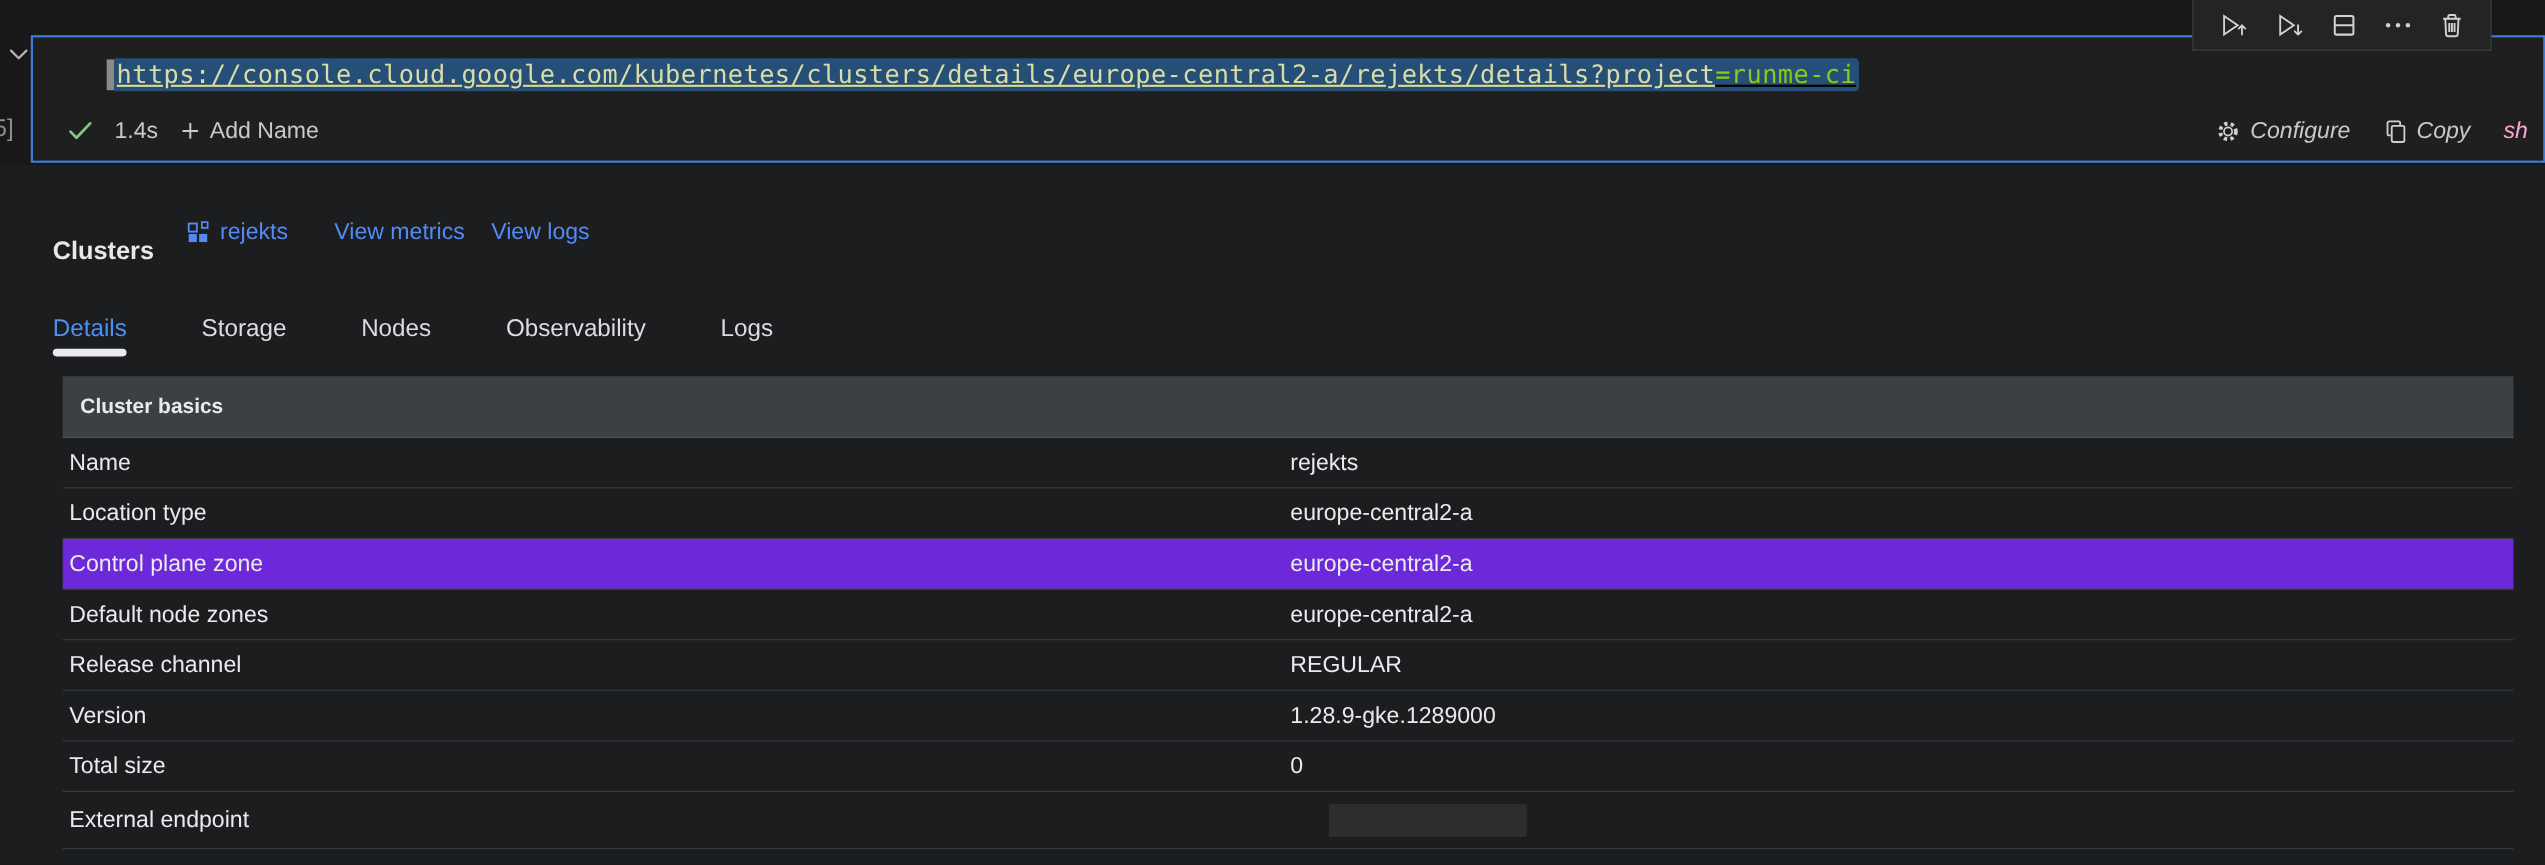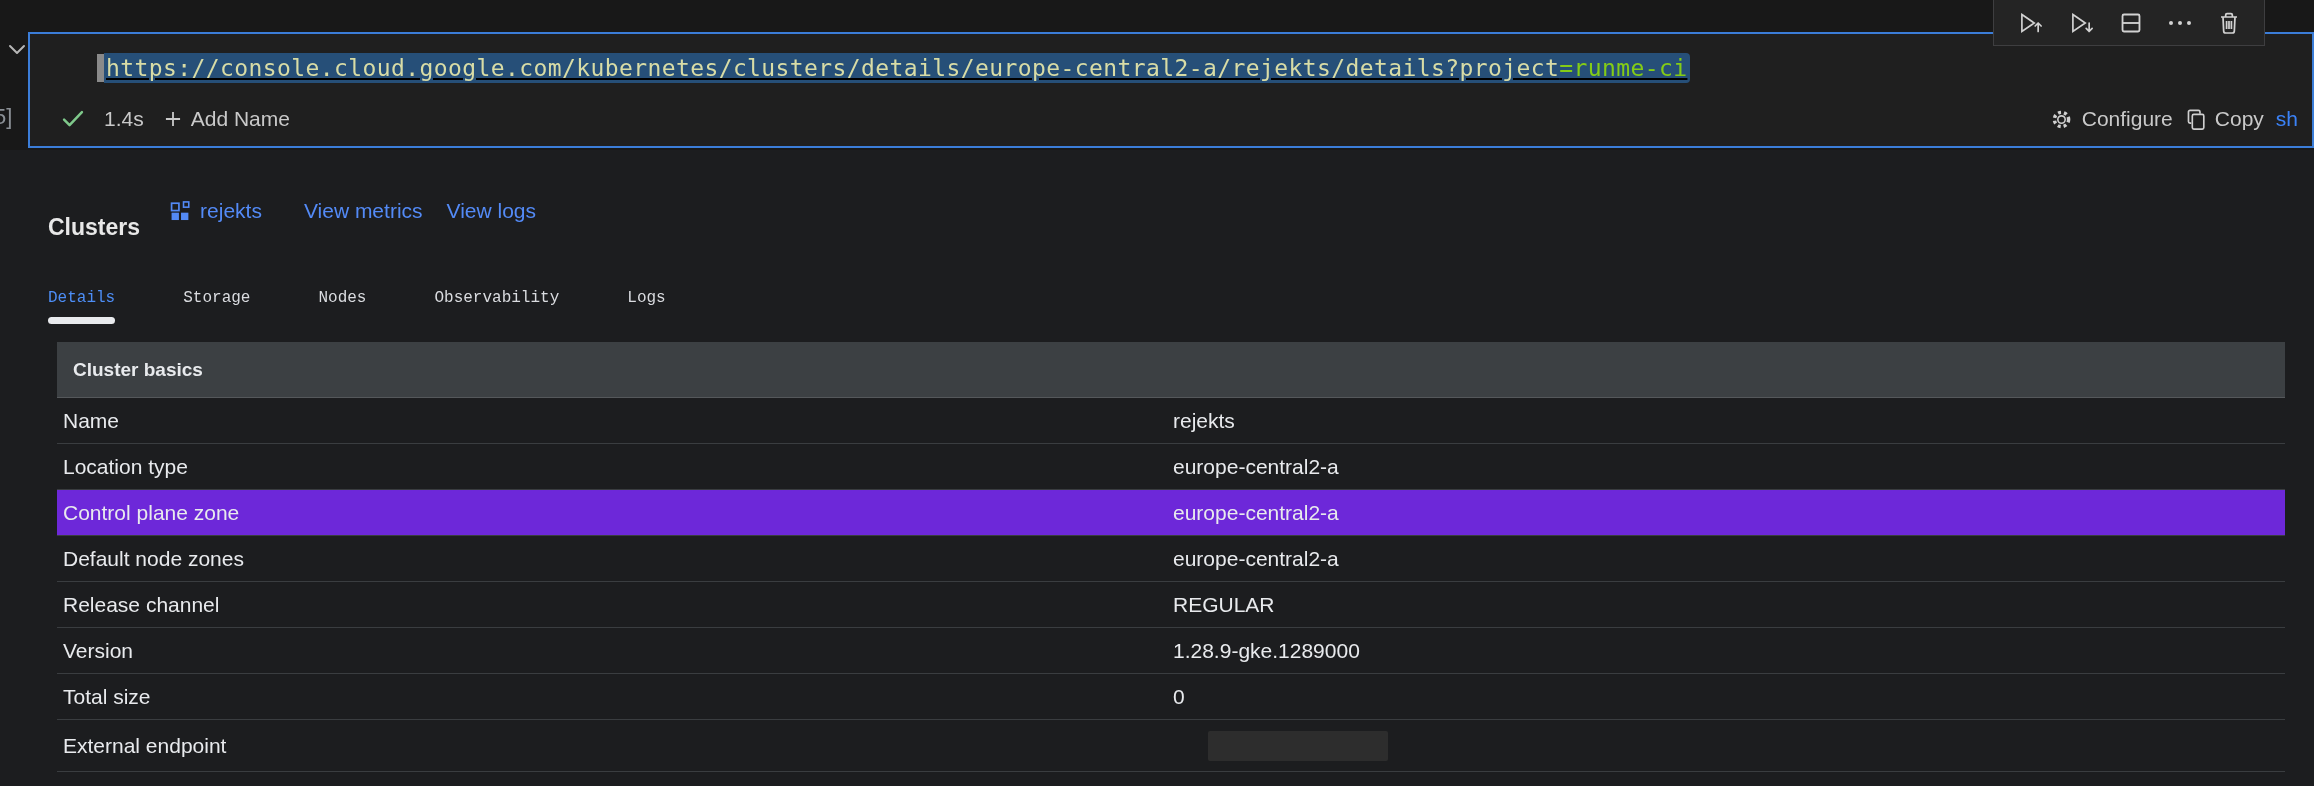--- a/index.html
+++ b/index.html
@@ -11,29 +11,29 @@
   .collapse-chevron { position:absolute; left:6px; top:42px; color:#b6b6b6; }
 
   .cell { position:absolute; left:28px; top:32px; width:2286px; height:116px;
           border:2px solid #3b7dd8; background:#1f1f1f; }
   .url-line { position:absolute; left:0; top:16px; height:36px; width:100%;
               display:flex; align-items:center; }
   .cursor-bar { width:7px; height:28px; background:#8a8a8a; margin-left:67px; }
   .url-text { font-family:"DejaVu Sans Mono", monospace; font-size:23px; letter-spacing:0.4px;
               background:#264f78; border-radius:0 4px 4px 0; padding:2px 3px 2px 2px;
               text-decoration:underline; white-space:nowrap; }
-  .url-main { color:#d8dca6; }
+  .url-main { color:#d8dca6;text-decoration:underline; }
   .url-param { color:#84cc16; }
 
   .cell-status { position:absolute; left:0; bottom:8px; width:100%; height:38px;
                  display:flex; align-items:center; color:#c9c9c9; font-size:21px; }
   .cs-left { display:flex; align-items:center; gap:20px; padding-left:32px; }
-  .cs-right { display:flex; align-items:center; gap:12px; margin-left:auto; padding-right:14px; }
+  .cs-right { display:flex; align-items:center; gap:30px; margin-left:auto; padding-right:14px;font-style:italic; }
   .cs-item { display:flex; align-items:center; gap:9px; cursor:pointer; }
-  .lang-label { color:#3b82f6; }
+  .lang-label { color:#f9a8d4; }
 
   .cell-toolbar { position:absolute; left:1993px; top:0; width:272px; height:46px;
                   background:#242424; border:1px solid #3e3e40; border-top:none; z-index:5;
                   display:flex; align-items:center; justify-content:space-evenly; }
   .tool-icon { display:flex; align-items:center; cursor:pointer; }
 
   svg { display:block; }
   .stroke-ico { stroke:#d2d2d2; fill:none; stroke-width:1.3; }
 
   
@@ -41,21 +41,21 @@
 
   .heading-row { position:absolute; left:48px; top:40px; height:42px;
                  display:flex; align-items:center; }
   .page-title { color:#e8e8e8; font-size:23px; font-weight:bold;margin-top:32px; }
   .cluster-chip { display:flex; align-items:center; gap:9px; margin-left:30px; cursor:pointer; }
   .blue-link { color:#538af6; font-size:21px; cursor:pointer; }
   .ml40 { margin-left:42px; } .ml24 { margin-left:24px; }
 
   .tabs { position:absolute; left:14px; top:120px; height:56px; display:flex; }
   .tab { position:relative; padding:0 34px; display:flex; align-items:center;
-         color:#dadce0; font-size:16px; cursor:pointer;font-family:Liberation Mono, monospace; }
+         color:#dadce0; font-size:22px; cursor:pointer; }
   .tab.active { color:#4d8ef7; }
   .tab-underline { position:absolute; left:34px; right:34px; bottom:2px; height:7px;
                    border-radius:4px; background:#e8eaed; }
 
   .gtable { position:absolute; left:57px; top:192px; width:2228px; color:#e8eaed; }
   .thead { height:56px; background:#3c4043; border-bottom:1px solid #55585b;
            display:flex; align-items:center; padding-left:16px;
            font-size:19px; font-weight:bold; }
   .trow { height:46px; display:flex; align-items:center;
           border-bottom:1px solid #3a3d40; font-size:21px; }

